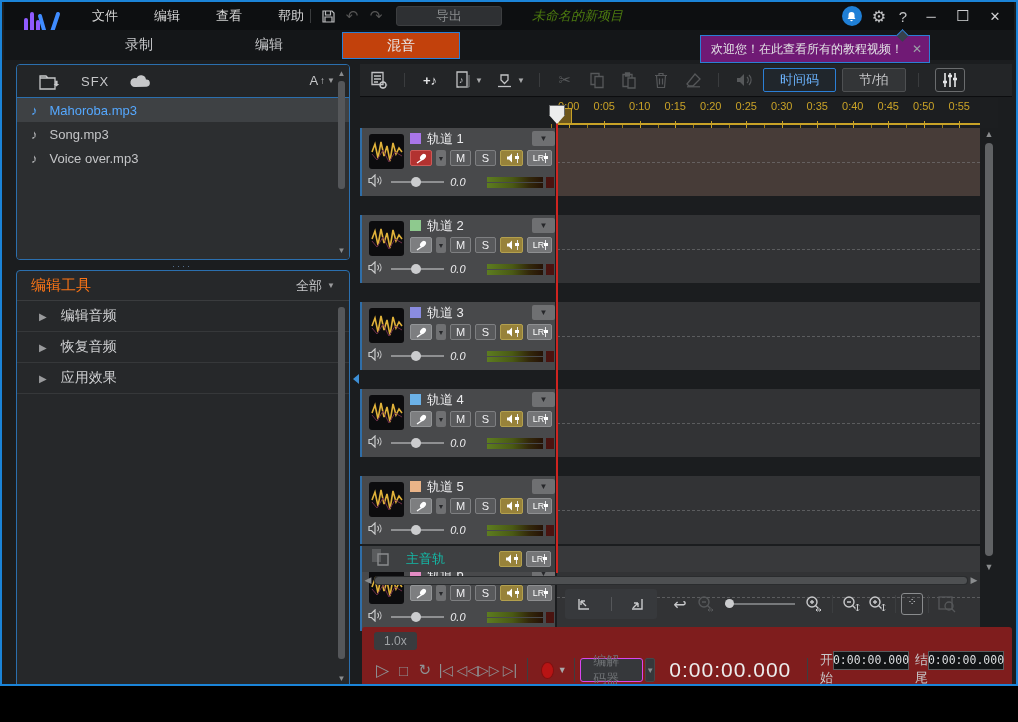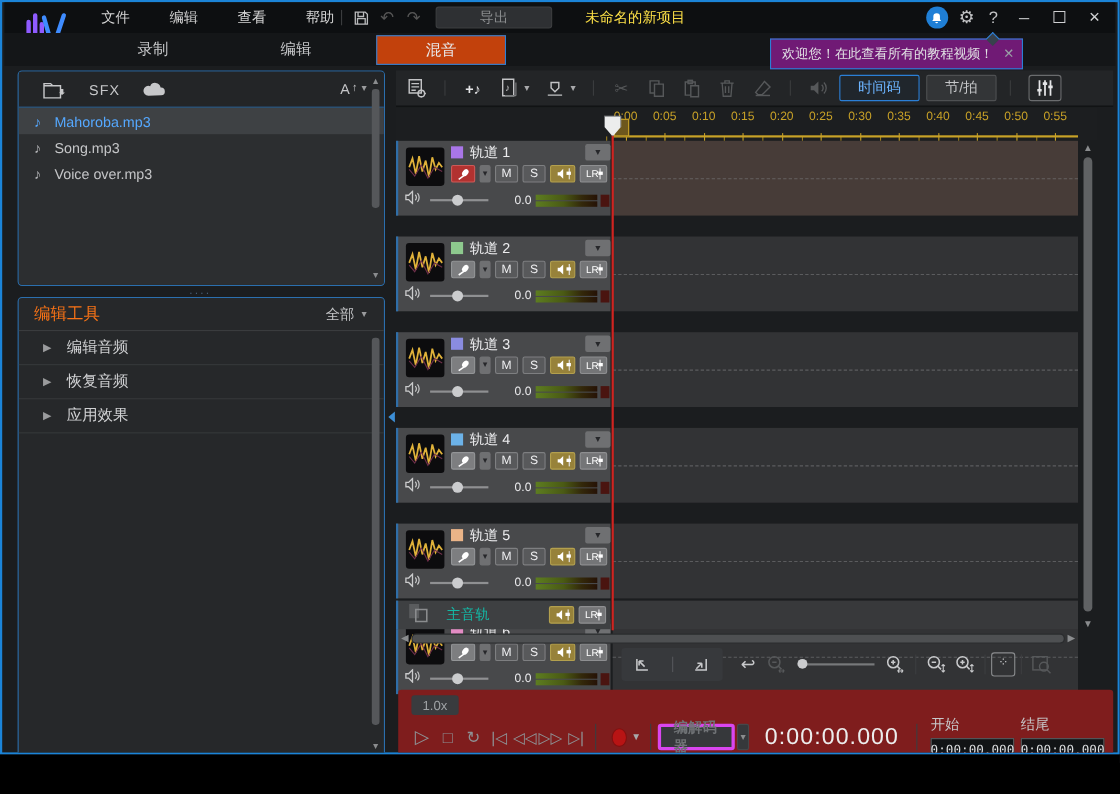--- a/index.html
+++ b/index.html
@@ -12,21 +12,21 @@
   .titlebar { position:absolute; left:2px; top:0; right:2px; height:28px; background:#0d0f11; }
   .menu { position:absolute; left:70px; top:0; height:28px; display:flex; align-items:center; }
   .menu-item { padding:0 18px; font-size:13px; color:#d4d4d4; cursor:default; }
   .tb-sep { width:1px; height:14px; background:#3a3c3e; margin:0 6px; }
   .tb-icon { width:24px; height:24px; display:flex; align-items:center; justify-content:center;
              color:#b9babc; font-size:15px; }
   .tb-icon.disabled { color:#555; }
   .export-btn { margin-left:8px; width:106px; height:20px; background:#2e3033; border:1px solid #3c3e40;
                 border-radius:3px; color:#8a8c8e; font-size:13px; display:flex; align-items:center; justify-content:center; }
   .proj-title { position:absolute; left:528px; top:0; height:28px; display:flex; align-items:center;
-                font-size:13px; color:#fde047; }
+                font-size:13px; color:#4d7c0f;font-style:italic; }
   .tb-right { position:absolute; right:8px; top:0; height:28px; display:flex; align-items:center; gap:10px; }
   .bell { width:20px; height:20px; border-radius:50%; background:#1f7fd6; display:flex; align-items:center;
           justify-content:center; }
   .gear { color:#c2c3c5; font-size:16px; }
   .help { color:#c2c3c5; font-size:15px; width:14px; text-align:center; }
   .winctl { color:#d0d1d3; font-size:13px; width:22px; text-align:center; }
 
   
   .logo { position:absolute; left:16px; top:4px; width:50px; height:46px; }
 
@@ -128,21 +128,21 @@
   .spk-btn { width:23px; height:16px; background:#97823a; border:1px solid #b3a04e; border-radius:2px;
              display:flex; align-items:center; justify-content:center; gap:1px; }
   .lr-btn { width:25px; height:16px; background:#747577; border:1px solid #8e8f91; border-radius:2px;
             color:#fff; font-size:9px; display:flex; align-items:center; justify-content:center; gap:1px; }
   .slider-glyph { display:inline-block; width:3px; height:10px; position:relative; background:#e8e8ea; width:1px; }
   .slider-glyph:after { content:""; position:absolute; left:-1.5px; top:3px; width:4px; height:3px; background:#fff; }
   .vol-row { position:absolute; left:4px; top:44px; width:188px; height:20px; display:flex; align-items:center; }
   .vol-icon { color:#c9cacb; margin-left:2px; }
   .vol-slider { position:relative; width:55px; height:2px; background:#8f9092; margin-left:8px; }
   .vol-knob { position:absolute; left:20px; top:-4px; width:10px; height:10px; border-radius:50%; background:#cbccce; }
-  .vol-val { width:34px; text-align:right; font-size:11px; color:#ececee; margin-left:6px; }
+  .vol-val { width:34px; text-align:left; font-size:11px; color:#ececee; margin-left:6px;font-style:italic; }
   .meter { margin-left:4px; width:58px; display:flex; flex-direction:column; gap:1px; }
   .meter div { height:5px; background:linear-gradient(90deg,#5d7d20 0%,#4a5a14 45%,#33280a 75%,#261206 100%); }
   .peak { width:8px; height:11px; background:#4a1410; margin-left:3px; }
   .track-lane { position:absolute; left:197px; top:0; width:423px; height:68px; background:#323335; }
   .track-lane:before { content:""; position:absolute; left:0; right:0; top:50%; border-top:1px dashed #7e7f81; opacity:.55; }
   .track-lane.selected { background:#473c38; }
 
   
   .master-row { position:absolute; left:358px; top:544px; width:638px; height:26px; }
   .master-header { position:absolute; left:0; top:0; width:195px; height:26px; background:#3e4042;
@@ -173,26 +173,26 @@
 
   
   .transport { position:absolute; left:360px; top:625px; width:650px; height:64px; background:#7f1d1d; border-radius:3px; }
   .speed-badge { position:absolute; left:12px; top:5px; padding:2px 10px; background:#393b3e; border-radius:3px;
                  font-size:12px; color:#9fa2a5; }
   .tp-row { position:absolute; left:10px; top:26px; right:8px; height:34px; display:flex; align-items:center; }
   .tp-btn { width:30px; text-align:center; color:#8e9194; font-size:17px; }
   .tp-sep { width:1px; height:24px; background:#3c3e40; margin:0 6px; }
   .rec-circle { width:17px; height:17px; border-radius:50%; background:#b81414; border:1px solid #801010; margin:0 4px 0 8px; }
   .tp-dd { color:#a8a9ab; font-size:9px; width:14px; }
-  .codec-btn { height:24px; padding:0 12px; background:#36383b; border:3px solid #d946ef; border-radius:3px;
-               color:#707376; font-size:13px; display:flex; align-items:center;font-weight:bold; }
+  .codec-btn { height:24px; padding:0 12px; background:#36383b; border:1px solid #d946ef; border-radius:3px;
+               color:#707376; font-size:13px; display:flex; align-items:center; }
   .codec-dd { width:14px; height:24px; background:#36383b; border:1px solid #45474a; border-radius:2px; margin-left:2px;
               color:#8a8c8e; font-size:8px; display:flex; align-items:center; justify-content:center; }
   .big-time { font-size:21px; color:#eceded; margin:0 10px 0 14px; letter-spacing:1px; }
-  .range-box { display:flex; flex-direction:column; margin-left:6px; }
+  .range-box { display:flex; flex-direction:row; margin-left:6px; }
   .range-label { font-size:13px; color:#c8c9cb; margin-bottom:3px; }
   .range-field { width:76px; height:19px; background:#121416; border:1px solid #5a5c5e; color:#dcdddf;
                  font-size:11.5px; font-family:"DejaVu Sans Mono",monospace; display:flex; align-items:center; justify-content:center; }
 
   
   .sel-start { position:absolute; left:556px; top:106px; width:14px; height:16px; background:#6d571d; border:1px solid #c8a227; z-index:9; }
   .playhead-line { position:absolute; left:554px; top:106px; width:2px; height:465px; background:#cf2420; z-index:10; }
   .playhead-cap { position:absolute; left:547px; top:103px; width:16px; height:19px; background:#eceded; z-index:11;
                   clip-path:polygon(0 0,100% 0,100% 52%,50% 100%,0 52%); border:1px solid #6a6c6e; }
 </style>

